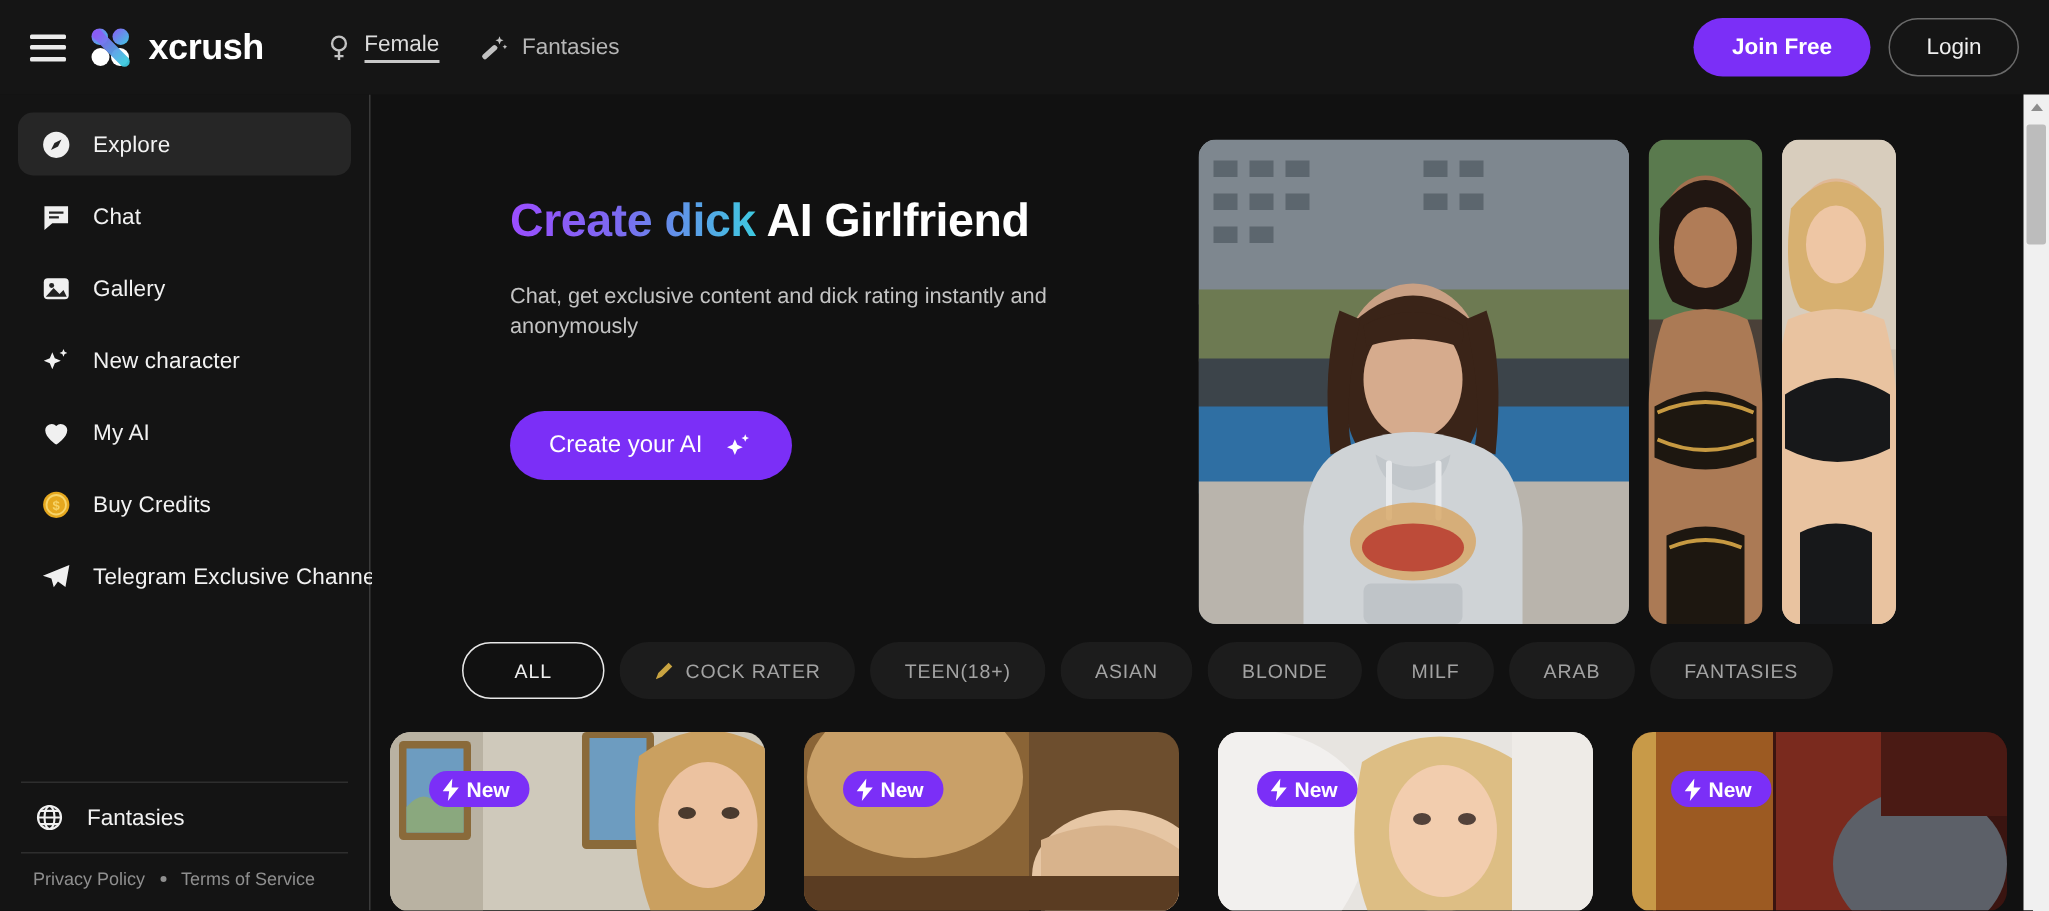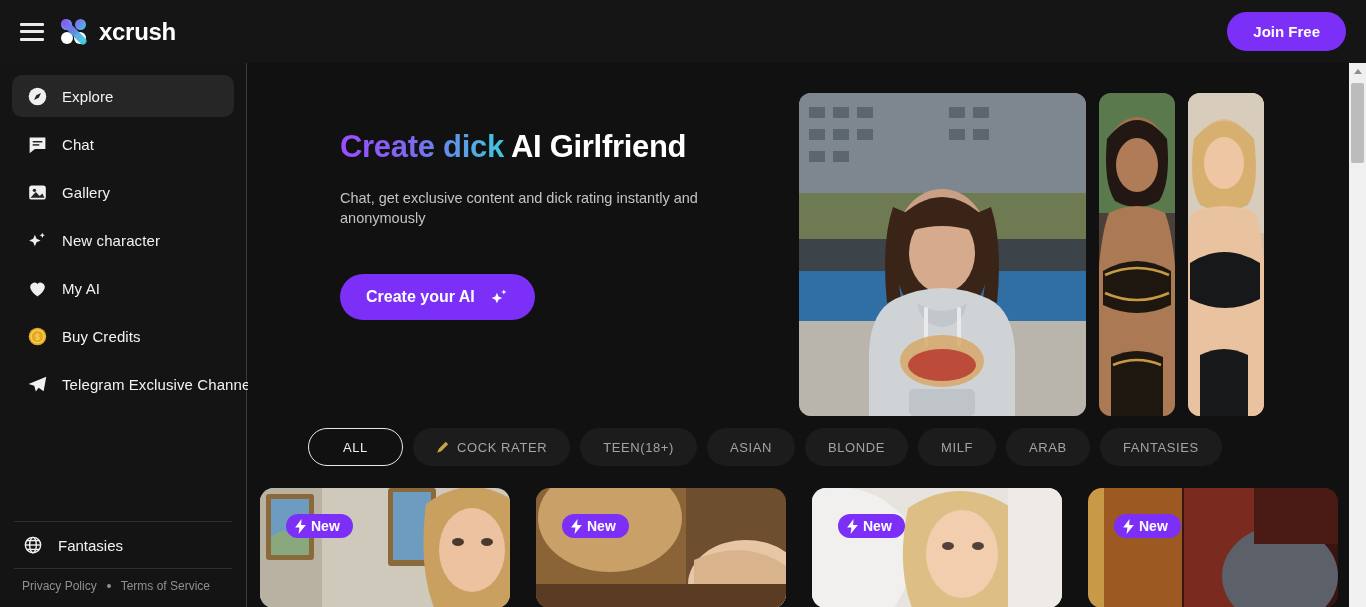--- a/index.html
+++ b/index.html
@@ -86,21 +86,21 @@
   .hero-copy { position: absolute; left: 92px; top: 66px; width: 420px; }
   .hero-title { font-size: 31px; font-weight: 700; letter-spacing: -0.3px; white-space: nowrap; }
   .grad {
     background: linear-gradient(90deg, #9b4dff 0%, #7b6bf0 45%, #3ec9e0 100%);
     -webkit-background-clip: text; background-clip: text; color: transparent;
   }
   .white { color: #ffffff; }
   .hero-sub { margin-top: 23px; font-size: 14.5px; line-height: 20px; color: #c3c3c3; }
   .hero-cta {
     margin-top: 46px; display:inline-flex; align-items:center; gap: 14px;
-    background: #7b2ff7; color:#fff; font-size: 16px; font-weight: 700;
+    background: #7b2ff7; color:#fff; font-size: 16px; font-weight: 400;
     border: none; border-radius: 24px; padding: 13px 26px; cursor: pointer;
   }
 
   .hero-imgs { position: absolute; left: 551px; top: 30px; display: flex; gap: 13px; }
   .hero-img { border-radius: 12px; overflow: hidden; position: relative; }
   .hero-img.big { width: 287px; height: 323px; }
   .hero-img.sm  { width: 76px;  height: 323px; }
 
   .section-title {
     text-align: center; font-size: 25px; font-weight: 700; color: #ffffff;
@@ -185,23 +185,47 @@
           <rect x="17" y="3" width="11" height="11" rx="5.5" fill="url(#lg1)"></rect>
           <circle cx="9" cy="22" r="6" fill="#ffffff"></circle>
           <circle cx="22" cy="22" r="6" fill="#ffffff"></circle>
           <path d="M7 7 L25 25" stroke="url(#lg1)" stroke-width="7" stroke-linecap="round" opacity="0.95"></path>
           <path d="M25 7 L7 25" stroke="#ffffff" stroke-width="7" stroke-linecap="round" opacity="0.0"></path>
         </svg>
       </span>
       <span class="logo-text">xcrush</span>
     </div>
 
+    <div class="topnav">
+      <div class="topnav-item active">
+        <span>
+          <svg width="16" height="18" viewBox="0 0 16 18" fill="none" stroke="#c2c2c2" stroke-width="1.6">
+            <circle cx="8" cy="6" r="4.6"></circle>
+              <line x1="8" y1="10.8" x2="8" y2="17"></line>
+              <line x1="5" y1="14.4" x2="11" y2="14.4"></line>
+          </svg>
+        </span>
+        <span class="topnav-label">Female</span>
+      </div>
+      <div class="topnav-item">
+        <span>
+          <svg width="20" height="20" viewBox="0 0 20 20">
+            <rect x="1.5" y="11" width="12" height="3.6" rx="1.4" transform="rotate(-42 7.5 12.8)" fill="#c2c2c2"></rect>
+            <path d="M14 2.2 l0.8 1.9 1.9 0.8 -1.9 0.8 -0.8 1.9 -0.8-1.9 -1.9-0.8 1.9-0.8z" fill="#c2c2c2"></path>
+            <path d="M17.6 7.6 l0.5 1.1 1.1 0.5 -1.1 0.5 -0.5 1.1 -0.5-1.1 -1.1-0.5 1.1-0.5z" fill="#c2c2c2"></path>
+            <path d="M11.6 8.6 l0.4 0.9 0.9 0.4 -0.9 0.4 -0.4 0.9 -0.4-0.9 -0.9-0.4 0.9-0.4z" fill="#c2c2c2"></path>
+          </svg>
+        </span>
+        <span class="topnav-label">Fantasies</span>
+      </div>
+    </div>
 
     <div class="topbar-right">
       <button class="btn-join">Join Free</button>
+      <button class="btn-login">Login</button>
     </div>
   </div>
 
   <div class="sidebar">
     <div class="nav-list">
 
       <div class="nav-item active">
         <span class="nav-icon">
           <svg width="21" height="21" viewBox="0 0 24 24">
               <circle cx="12" cy="12" r="10" fill="#f0f0f0"></circle>

